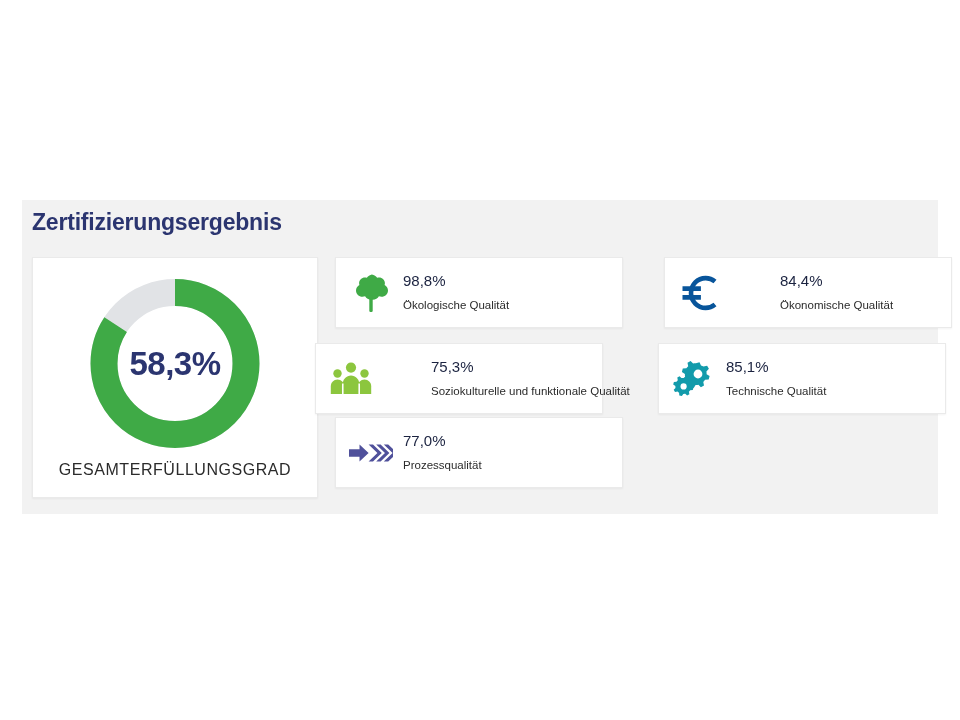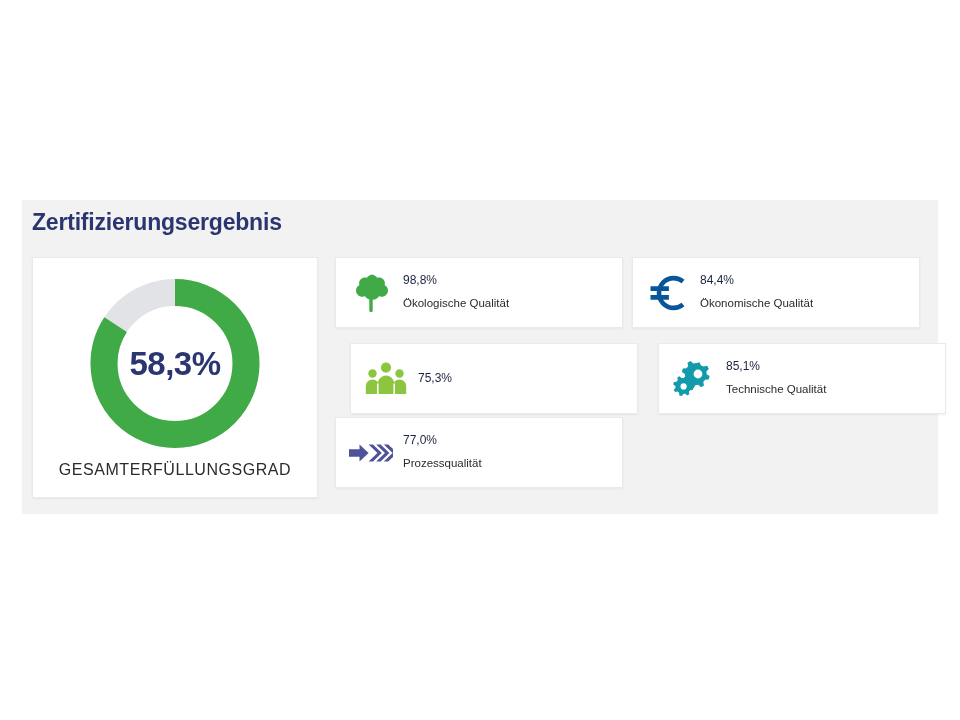--- a/index.html
+++ b/index.html
@@ -99,43 +99,43 @@
 
   
   .card-metric {
     width: 288px;
     height: 71px;
     display: flex;
     align-items: center;
     padding-left: 12px;
   }
   .m-c1 { left: 335px; top: 257px; }
-  .m-c2 { left: 350px; top: 343px; }
+  .m-c2 { left: 315px; top: 343px; gap: 48px; }
   .m-c3 { left: 335px; top: 417px; }
-  .m-c4 { left: 632px; top: 257px; }
+  .m-c4 { left: 664px; top: 257px; gap: 48px; }
   .m-c5 { left: 658px; top: 343px; }
 
   .metric-icon {
     width: 46px;
     height: 46px;
     flex: 0 0 46px;
     display: flex;
     align-items: center;
     justify-content: center;
   }
   .metric-icon svg { display: block; }
 
   .metric-text {
     margin-left: 9px;
     display: flex;
     flex-direction: column;
     justify-content: center;
   }
   .metric-value {
-    font-size: 12px;
+    font-size: 15px;
     color: #1b2340;
     line-height: 1.15;
     white-space: nowrap;
   }
   .metric-label {
     font-size: 11.5px;
     color: #2b2b2b;
     line-height: 1.3;
     margin-top: 9px;
     white-space: nowrap;
@@ -195,20 +195,21 @@
           <path d="M12.8 32V21.6C12.8 17.1 16.5 13.4 21 13.4s8.2 3.7 8.2 8.2V32z"></path>
         </g>
 
         <g fill="none" stroke="#ffffff" stroke-width="1.6">
           <path d="M12.8 21.5c-0.1 4 0 6.5 0 10.5M29.2 21.5c0.1 4 0 6.5 0 10.5"></path>
         </g>
       </svg>
     </div>
     <div class="metric-text">
       <div class="metric-value">75,3%</div>
+      <div class="metric-label">Soziokulturelle und funktionale Qualität</div>
     </div>
   </div>
 
   <div class="card card-metric m-c3">
     <div class="metric-icon">
       <svg width="44" height="26" viewBox="0 0 44 26" aria-hidden="true">
         <g fill="#50519b">
 
           <path d="M0 9.2h10.5V4.4L19.6 13l-9.1 8.6v-4.8H0z"></path>
 

